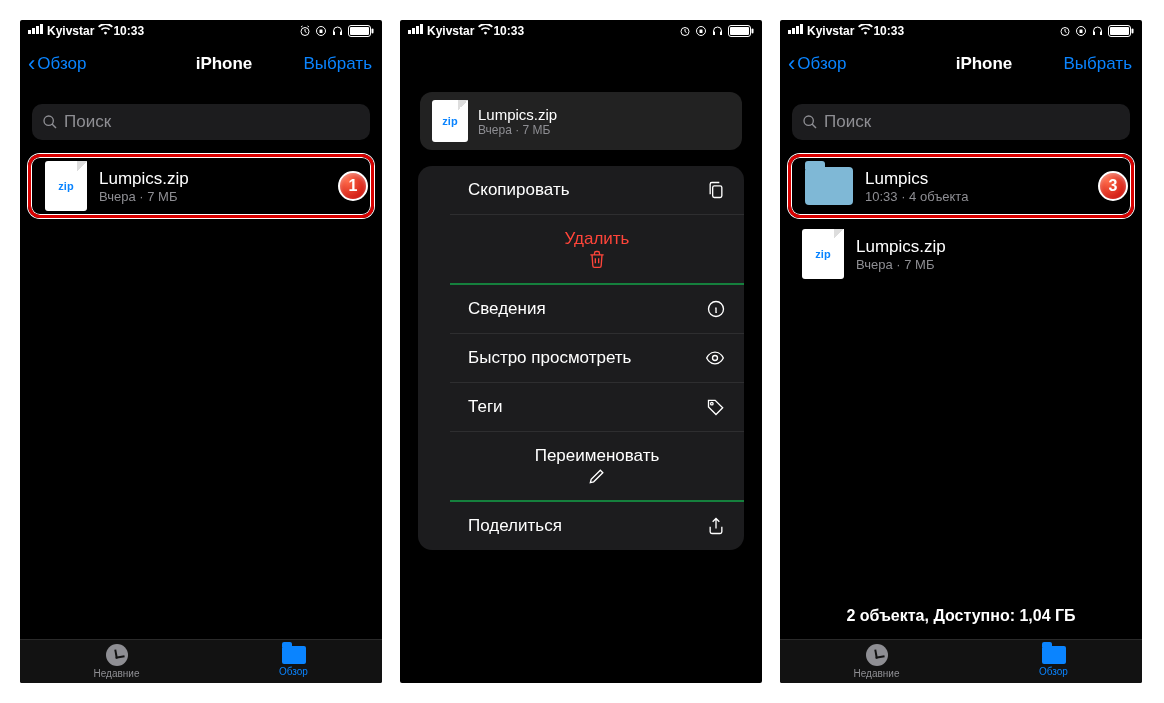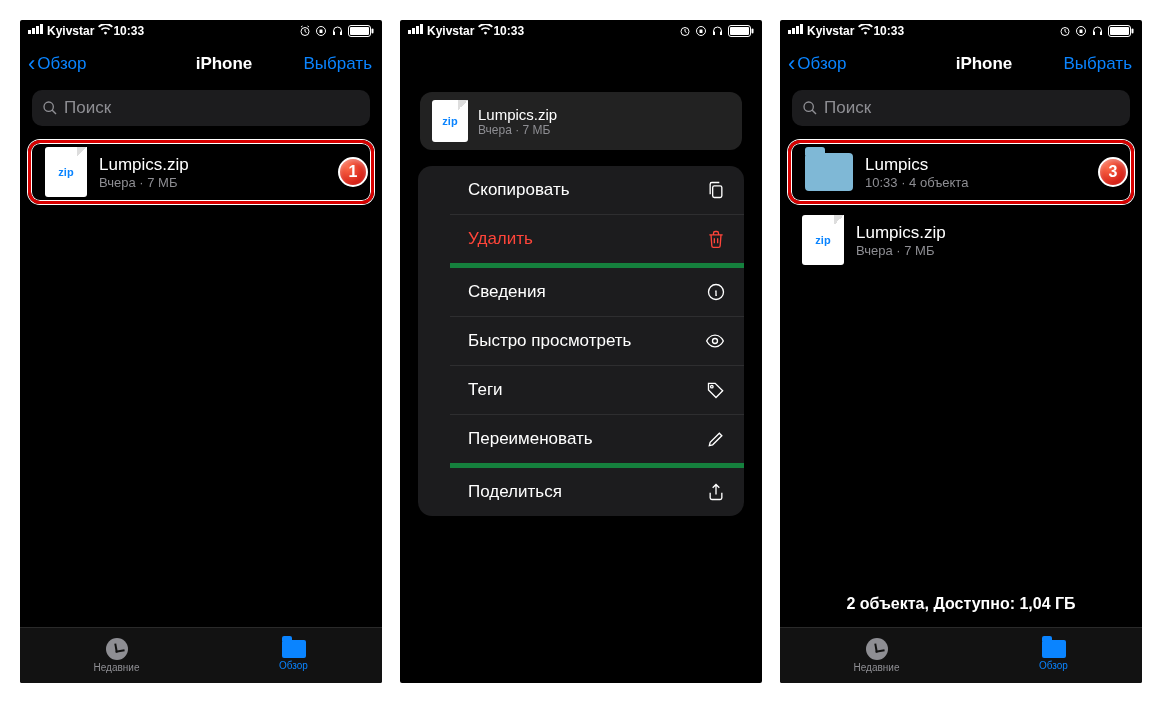--- a/index.html
+++ b/index.html
@@ -65,21 +65,21 @@
     padding-left: 46px;
   }
   .navbar .action {
     color: #0a84ff;
     font-size: 17px;
     position: absolute;
     right: 10px;
   }
   
   .search {
-    margin: 4px 12px 10px;
+    margin: 18px 12px 10px;
     background: #1c1c1e;
     border-radius: 10px;
     height: 36px;
     display: flex;
     align-items: center;
     padding: 17px 10px;
     gap: 6px;
     color: #8e8e93;
     font-size: 17px;
   }
@@ -137,21 +137,21 @@
     position:absolute;
   }
   
   .summary {
     text-align:center;
     font-size:16px; font-weight:700;
     padding: 10px 0 14px;
   }
   
   .tabbar {
-    height: 56px;
+    height: 44px;
     background:#121212;
     display:flex;
     border-top:1px solid #2a2a2a;
     padding-left:8px;
   }
   .tabbar .tab{
     flex:1;display:flex;flex-direction:column;align-items:center;justify-content:center;
     gap:2px;font-size:10px;
   }
   .tab.inactive{ color:#8e8e93; }
@@ -177,21 +177,21 @@
     border-radius:14px;
     overflow:hidden;
   }
   .menu-item{
     display:flex;align-items:center;justify-content:space-between;
     padding: 14px 18px;
     font-size:17px;
     border-bottom:1px solid #2e2e30;
     margin-left:32px;
   }
-  .menu-sep{ border-bottom:5px solid #15803d; }
+  .menu-sep{ border-bottom:2px solid #15803d;flex-direction:column; }
   .menu-item.danger{ color:#ff453a; }
   .menu-item:last-child{border-bottom:none;}
   .mi-icon{ color:#fff; }
   .menu-item.danger .mi-icon{ color:#ff453a; }
   .chev{ font-size:22px; line-height:0; }
   svg { display:block; }
 </style>
 </head>
 <body>
 

